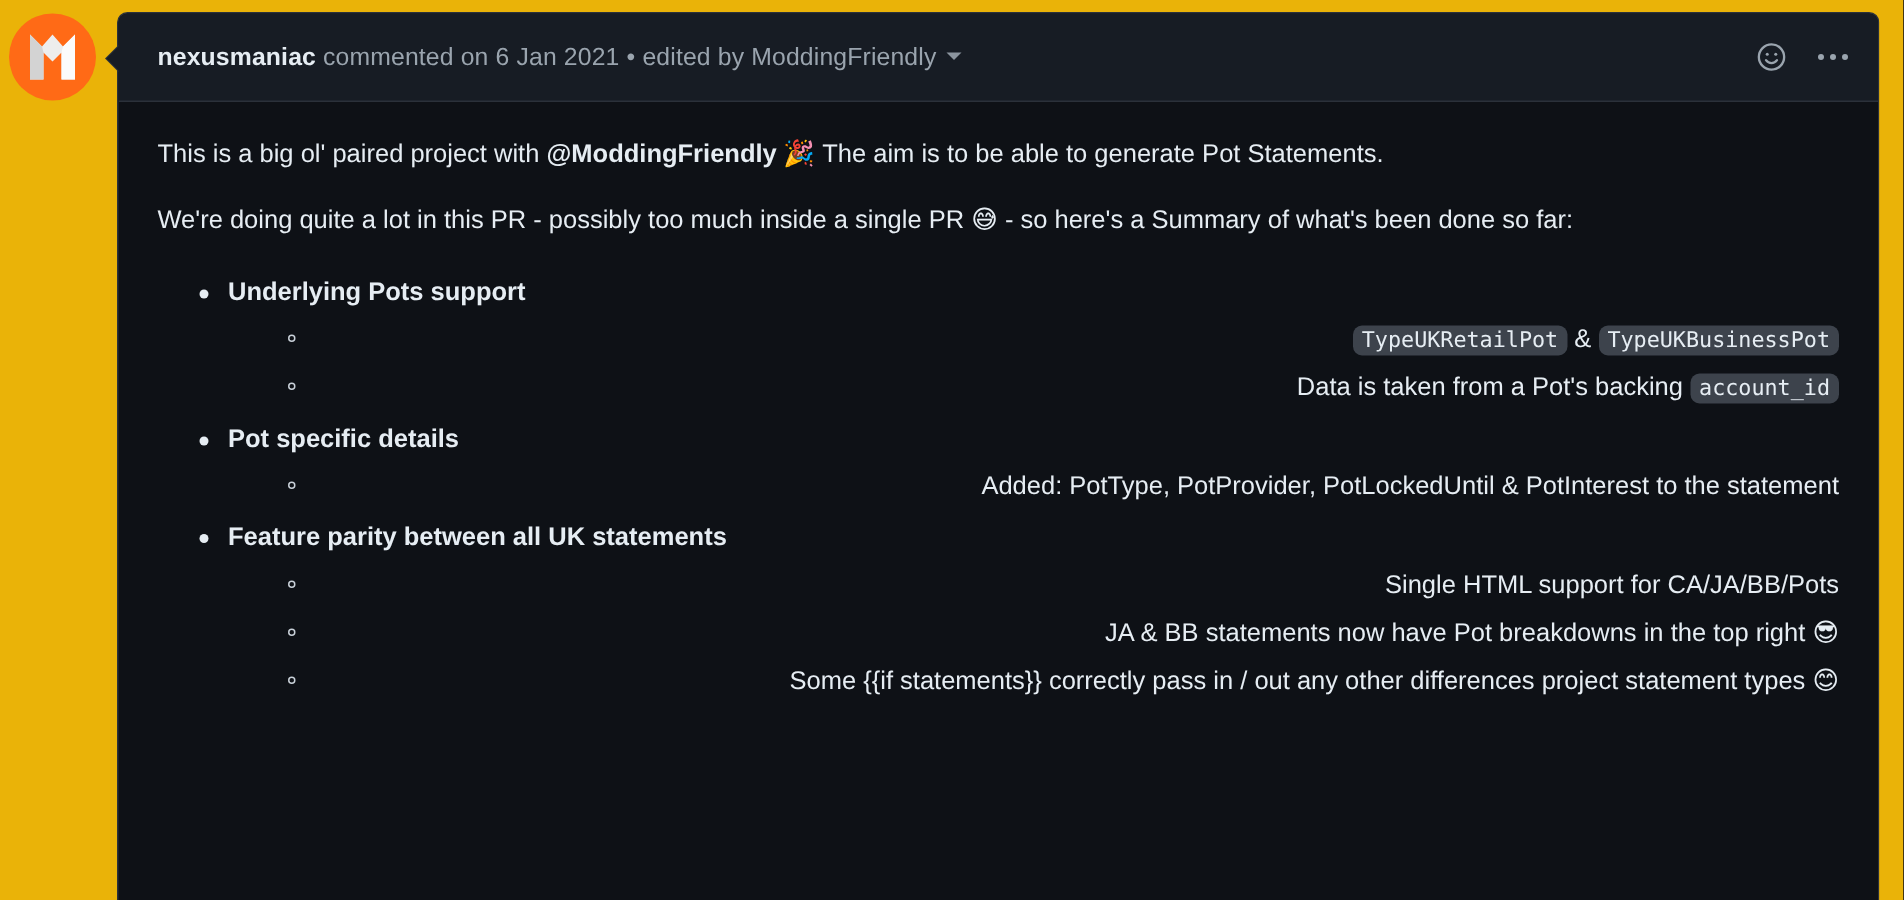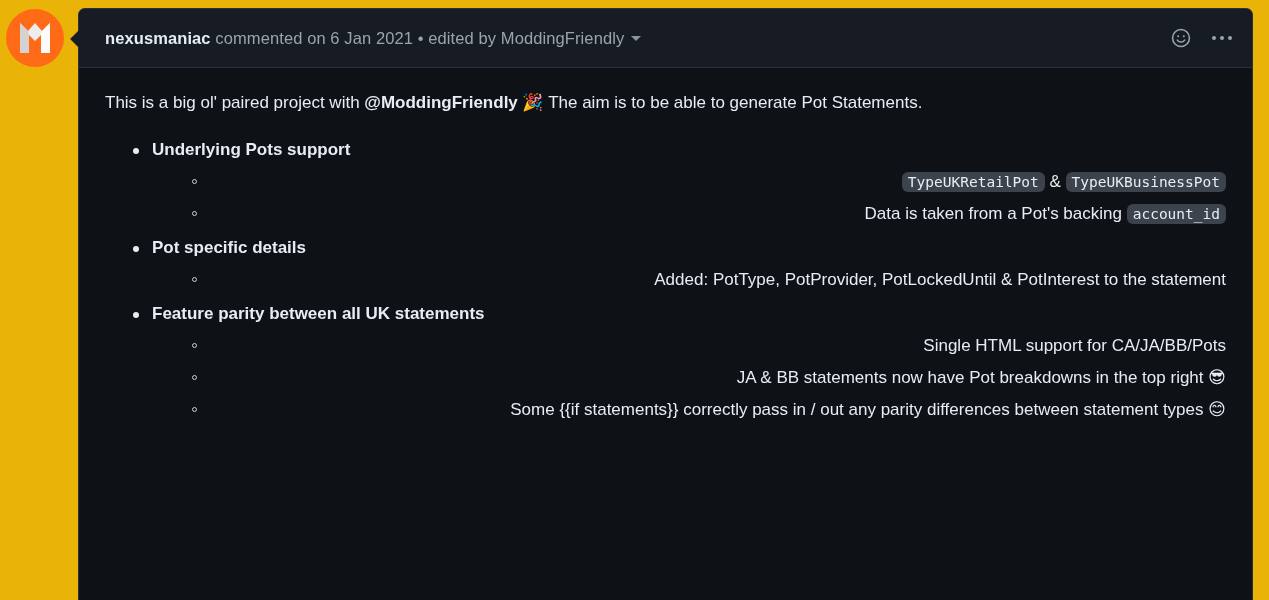--- a/index.html
+++ b/index.html
@@ -257,40 +257,41 @@
             <span></span>
             <span></span>
         </div>
       </div>
     </div>
 
     <div class="comment-body">
 
       <p><span>This is a big ol' paired project with </span><span class="mention">@ModdingFriendly</span> <span class="emoji">🎉</span><span> The aim is to be able to generate Pot Statements.</span></p>
 
+      <p><span>We're doing quite a lot in this PR - possibly too much inside a single PR </span><span class="emoji">😅</span><span> - so here's a Summary of what's been done so far:</span></p>
 
       <ul class="lvl1" id="summary-list">
           <li>
             <span class="bullet-text">Underlying Pots support</span>
             <ul class="lvl2">
               <li><code class="chip">TypeUKRetailPot</code><span> &amp; </span><code class="chip">TypeUKBusinessPot</code></li>
               <li><span>Data is taken from a Pot's backing </span><code class="chip">account_id</code></li>
             </ul>
           </li>
           <li>
             <span class="bullet-text">Pot specific details</span>
             <ul class="lvl2">
               <li><span>Added: PotType, PotProvider, PotLockedUntil &amp; PotInterest to the statement</span></li>
             </ul>
           </li>
           <li>
             <span class="bullet-text">Feature parity between all UK statements</span>
             <ul class="lvl2">
               <li><span>Single HTML support for CA/JA/BB/Pots</span></li>
               <li><span>JA &amp; BB statements now have Pot breakdowns in the top right </span><span class="emoji">😎</span></li>
-              <li><span>Some {{if statements}} correctly pass in / out any parity differences between statement types </span><span class="emoji">😊</span></li>
+              <li><span>Some {{if statements}} correctly pass in / out any other differences project statement types </span><span class="emoji">😊</span></li>
             </ul>
           </li>
         </ul>
 
     </div>
   </div>
 </div>
 
 </body></html>

